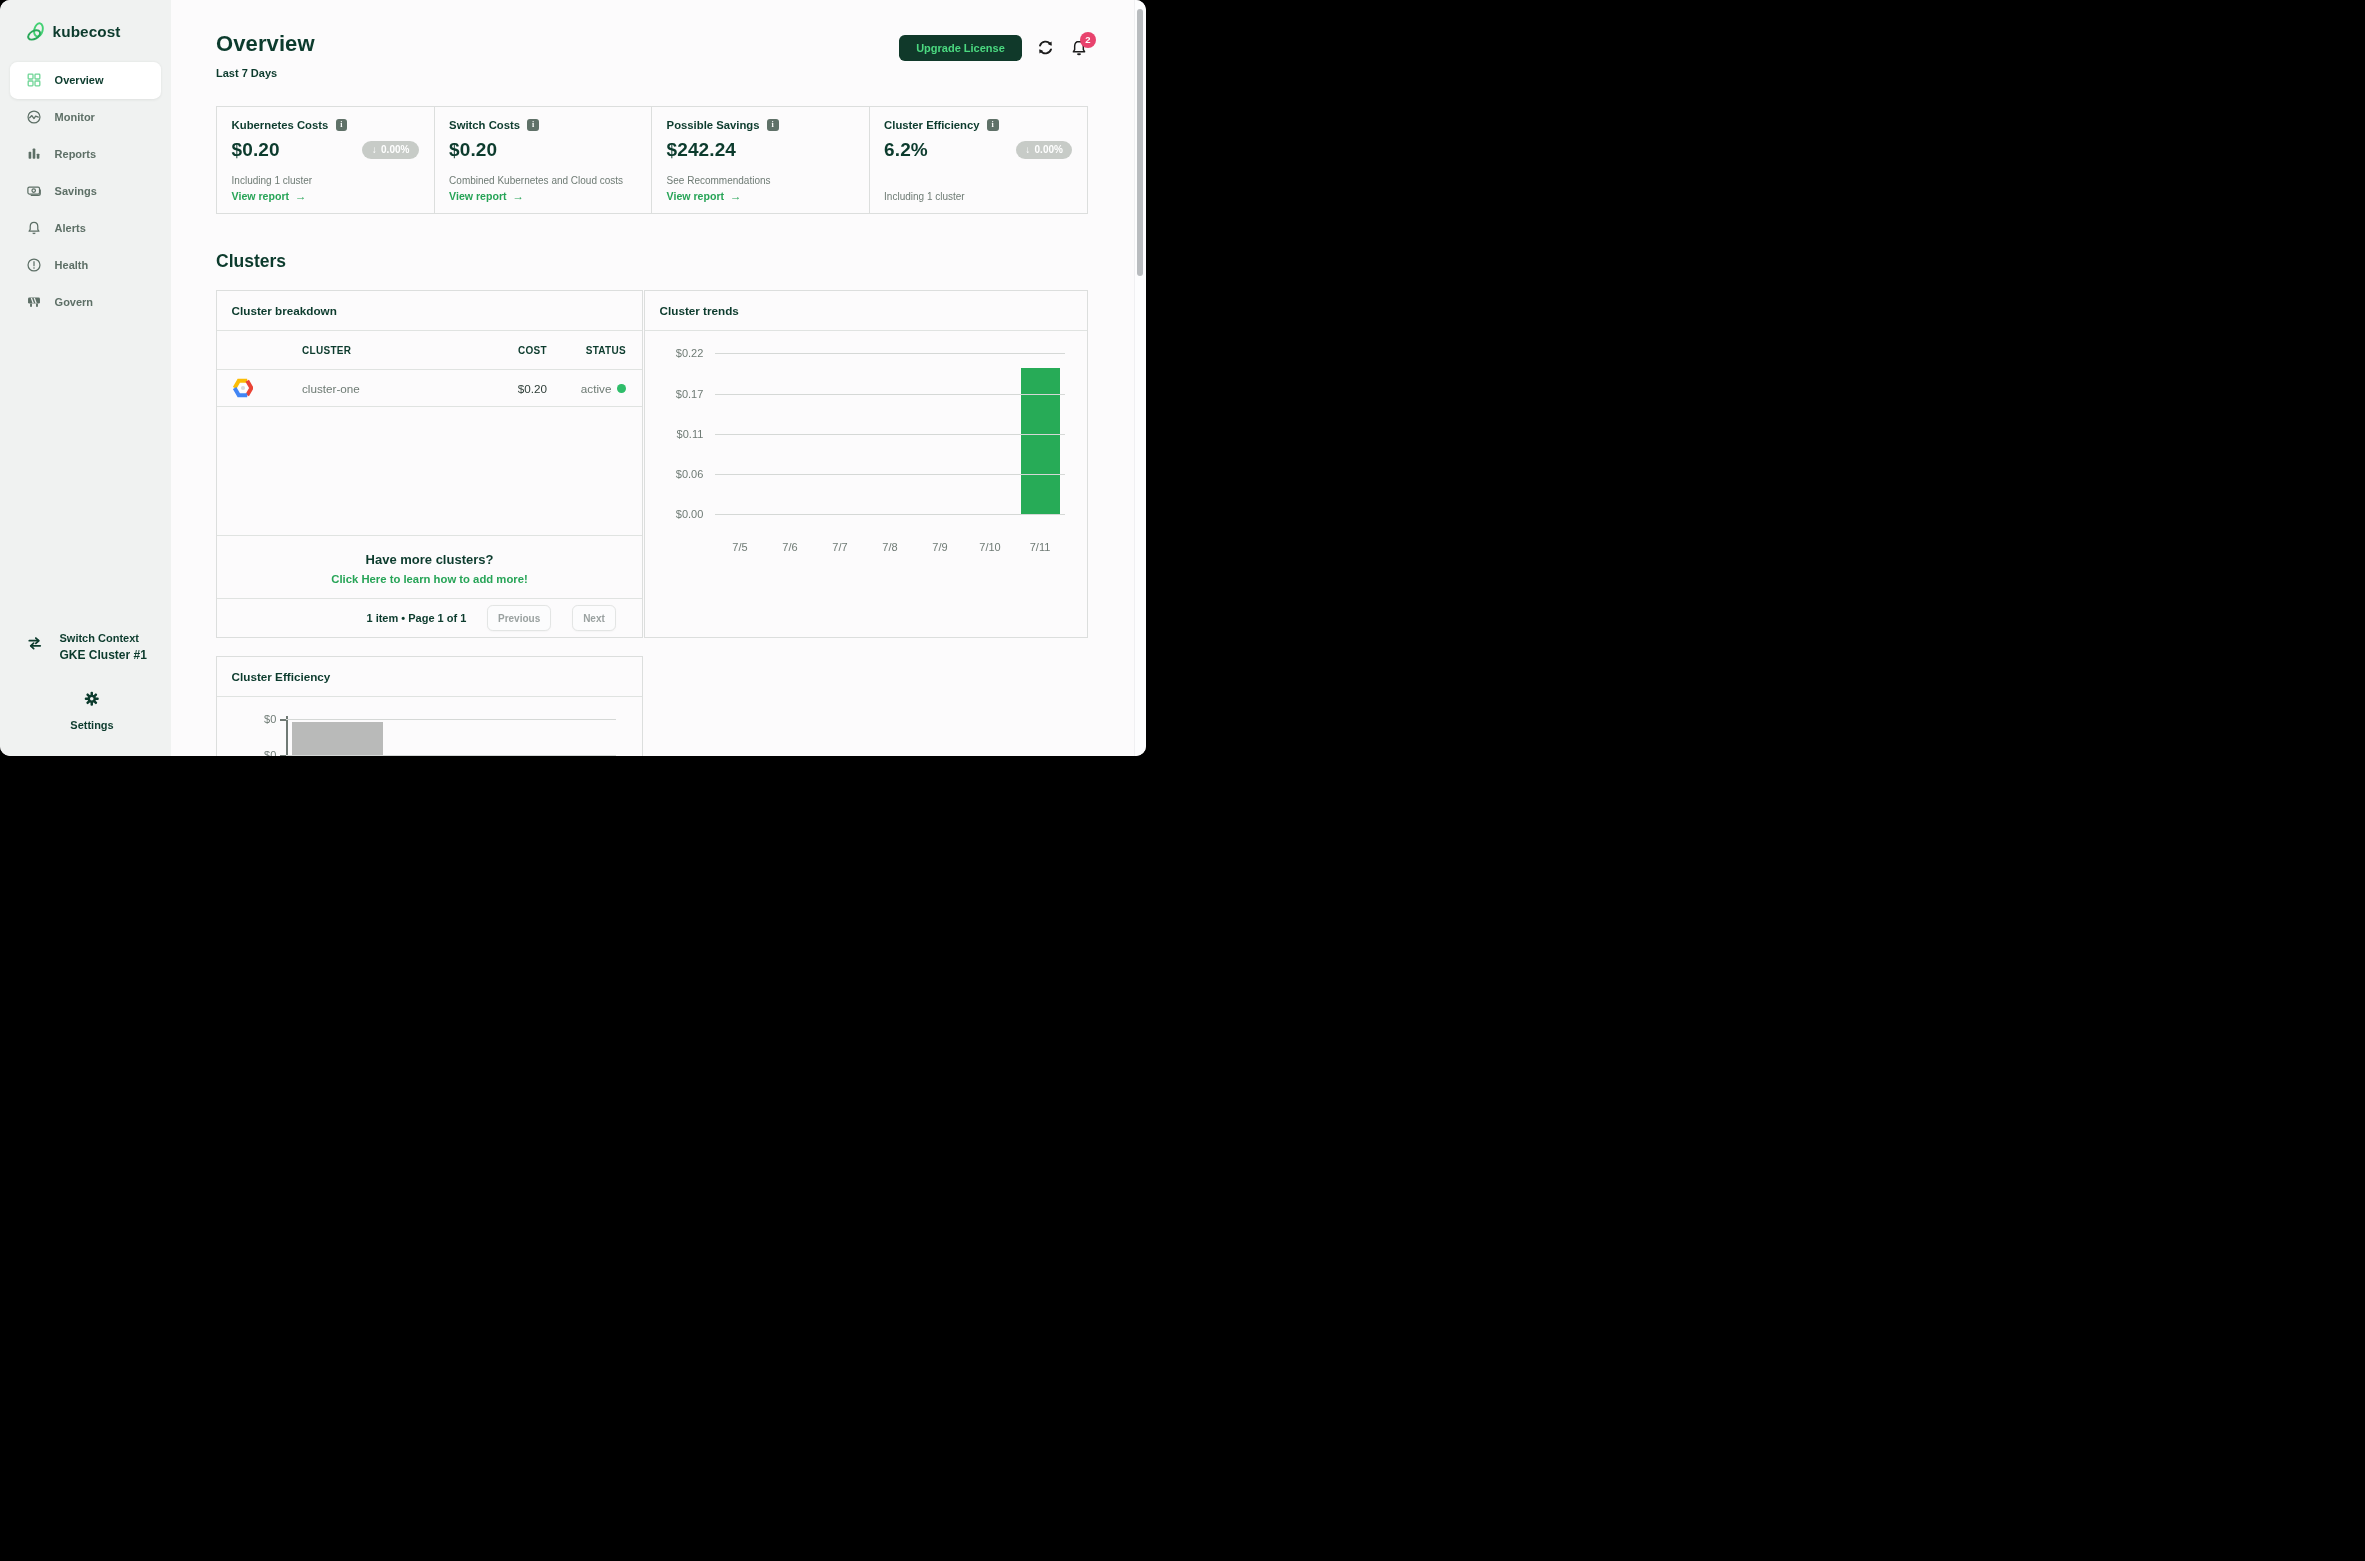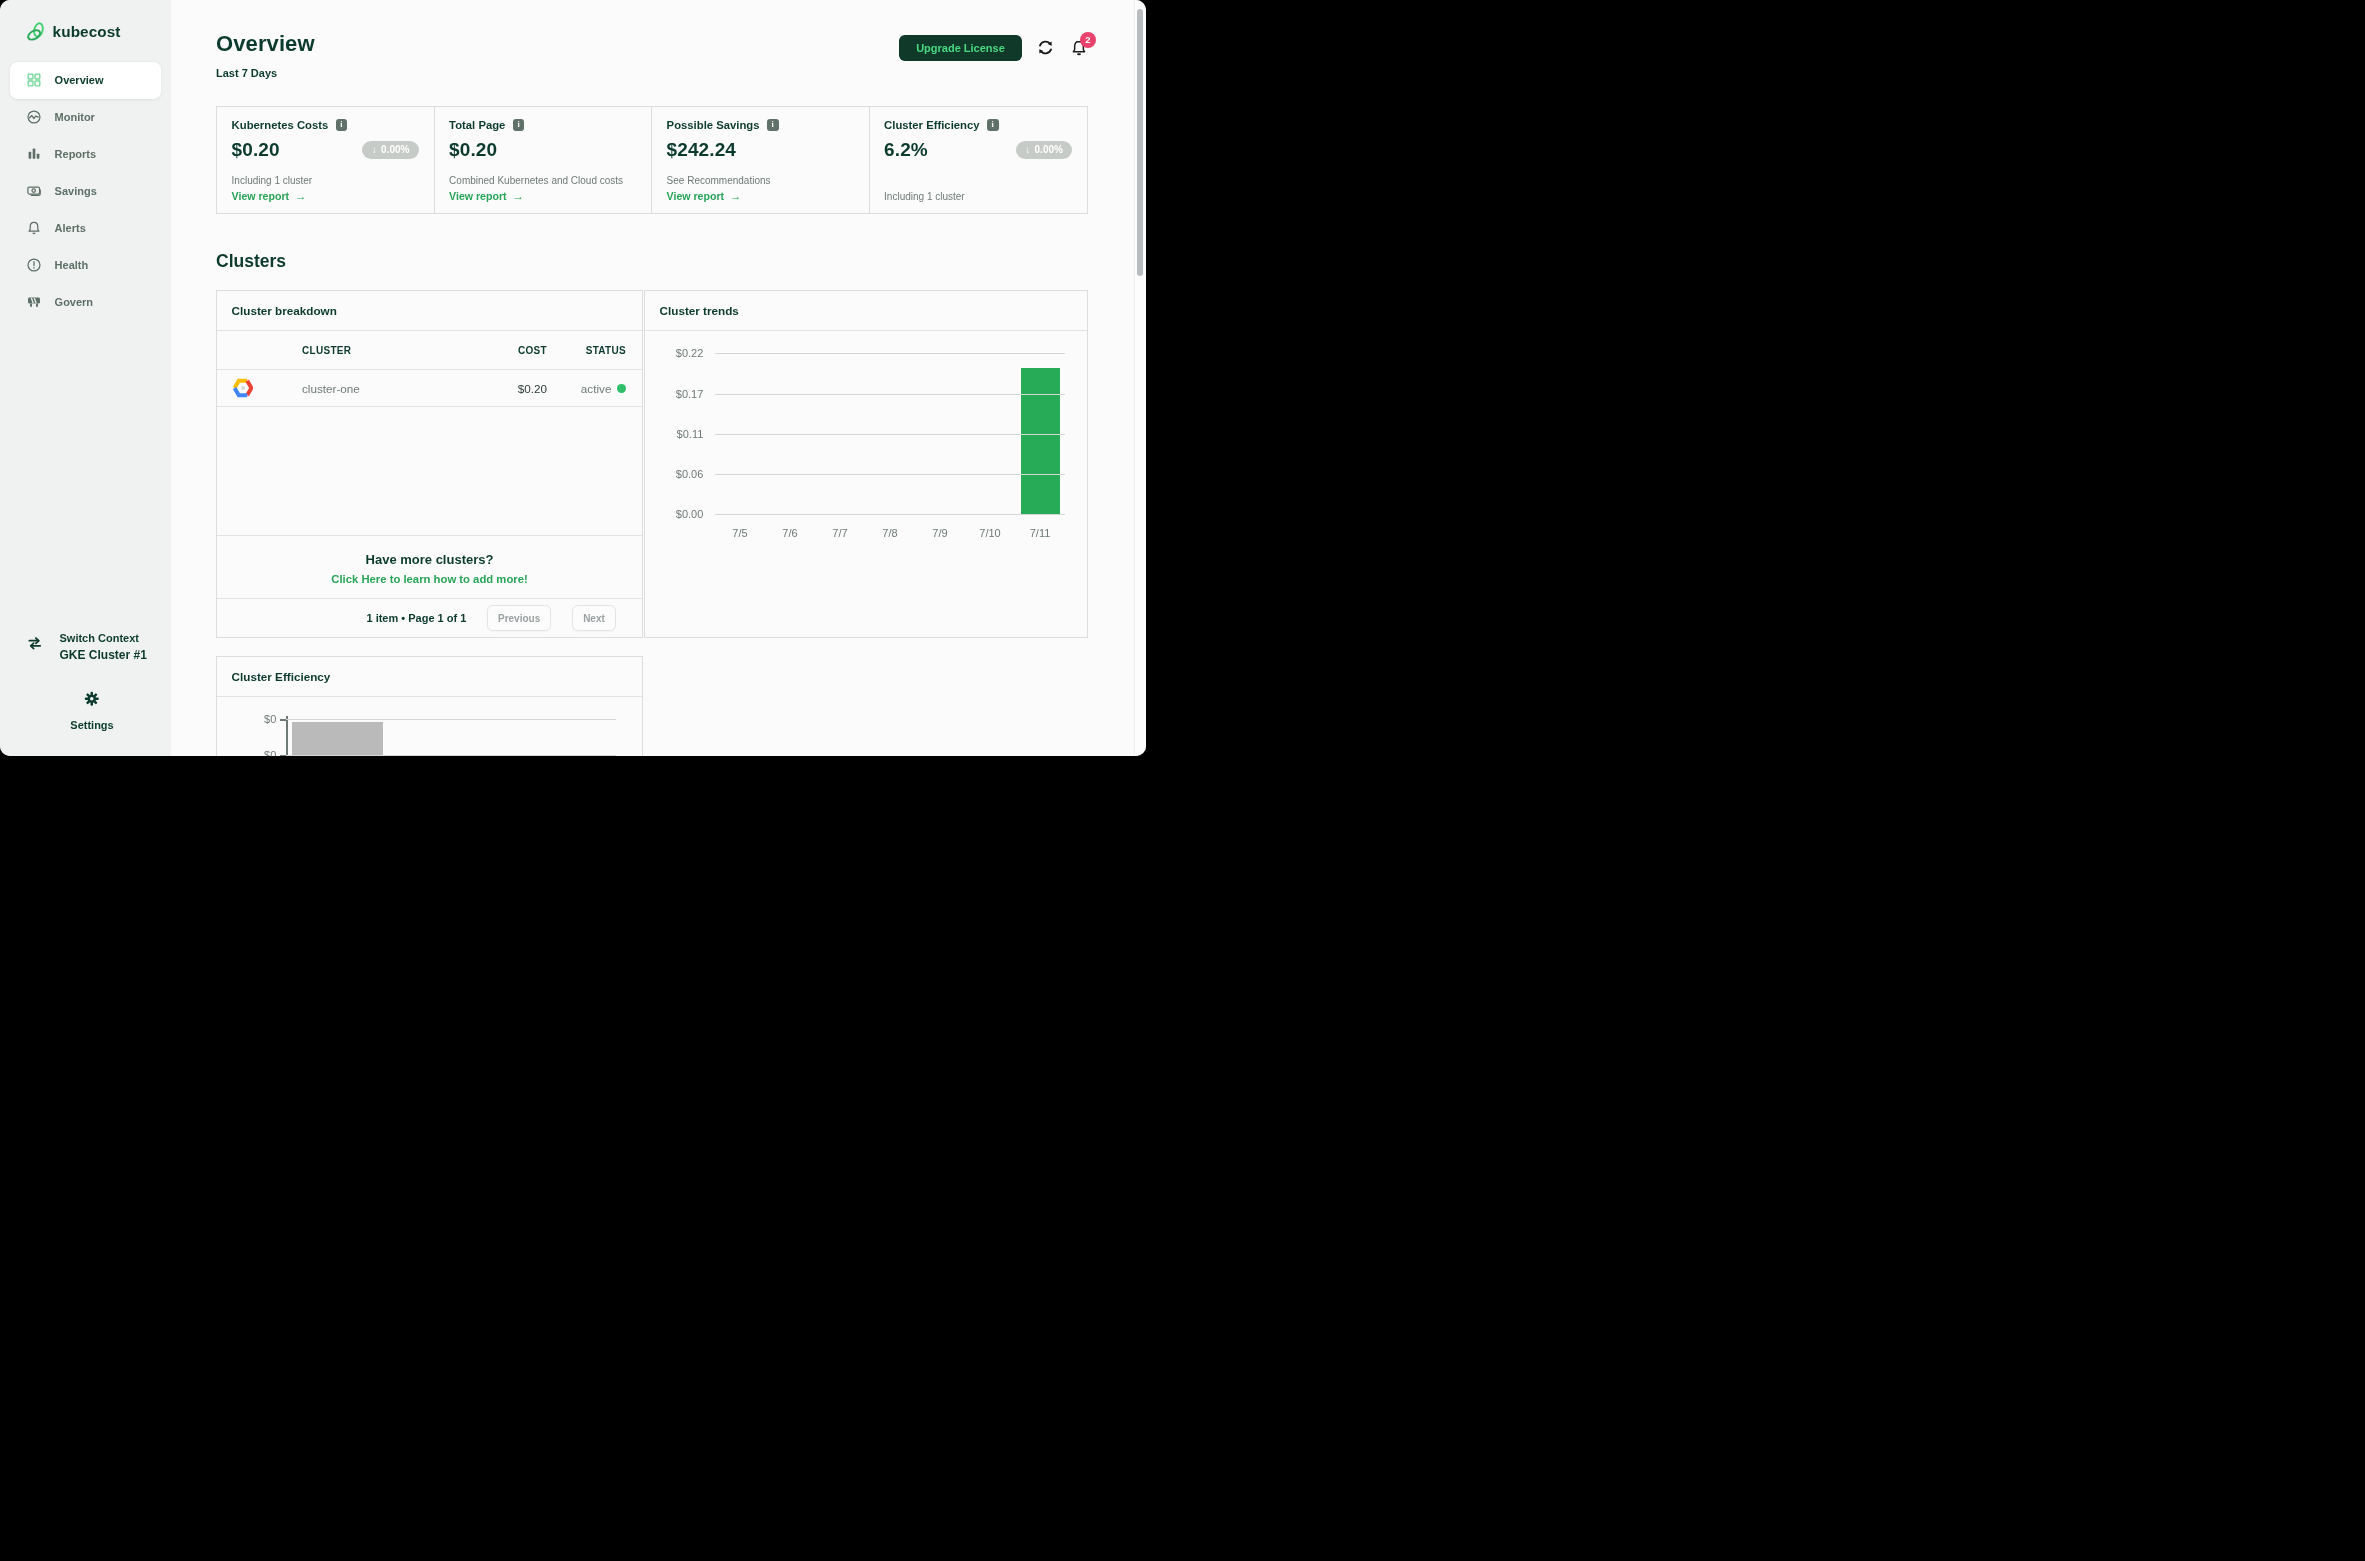--- a/index.html
+++ b/index.html
@@ -124,21 +124,21 @@
   .trend-chart { padding:22px 22px 0 70px; position:relative; flex:1; }
   .trend-plot { position:relative; height:161px; }
   .gridline { position:absolute; left:0; right:0; height:0.7px; background:#d5d8d6; }
   .y-tick-label {
     position:absolute; right:calc(100% + 11.7px); width:58px; text-align:right;
     font-size:11px; color:#6e7a74; transform:translateY(-50%); white-space:nowrap;
   }
   .trend-bars { position:absolute; inset:0; display:flex; }
   .trend-slot { flex:1; position:relative; }
   .trend-bar { position:absolute; bottom:0; left:11%; width:78%; }
-  .trend-xlabels { display:flex; margin-top:13px; }
+  .trend-xlabels { display:flex; margin-top:27px; }
   .x-tick-label { flex:1; text-align:center; font-size:11px; color:#6e7a74; }
 
   
   .eff-card { margin-top:17.5px; width:427px; height:212px; }
   .eff-chart { position:relative; flex:1; overflow:hidden; }
   .eff-axis { position:absolute; left:69px; top:19px; bottom:-7.3px; width:1.5px; background:#707a75; }
   .eff-gridline { position:absolute; left:69px; right:26px; height:0.7px; background:#d5d8d6; }
   .eff-tick { position:absolute; left:63px; width:5.8px; height:1.1px; background:#707a75; }
   .eff-label { position:absolute; width:44px; left:15.3px; text-align:right; font-size:11px; color:#6e7a74; transform:translateY(-50%); }
   .eff-bar { position:absolute; left:75px; width:91px; top:25px; bottom:-7.3px; }
@@ -317,21 +317,21 @@
         </div>
         <div class="stat-sub">Including 1 cluster</div>
         <div class="stat-link">
             <span>View report</span>
             <span class="arrow">→</span>
           </div>
       </div>
 
       <div class="stat-card">
         <div class="stat-title-row">
-          <span class="stat-title">Total Page</span>
+          <span class="stat-title">Switch Costs</span>
           <span class="info-icon">i</span>
         </div>
         <div class="stat-value-row">
           <span class="stat-value">$0.20</span>
         </div>
         <div class="stat-sub">Combined Kubernetes and Cloud costs</div>
         <div class="stat-link">
             <span>View report</span>
             <span class="arrow">→</span>
           </div>

